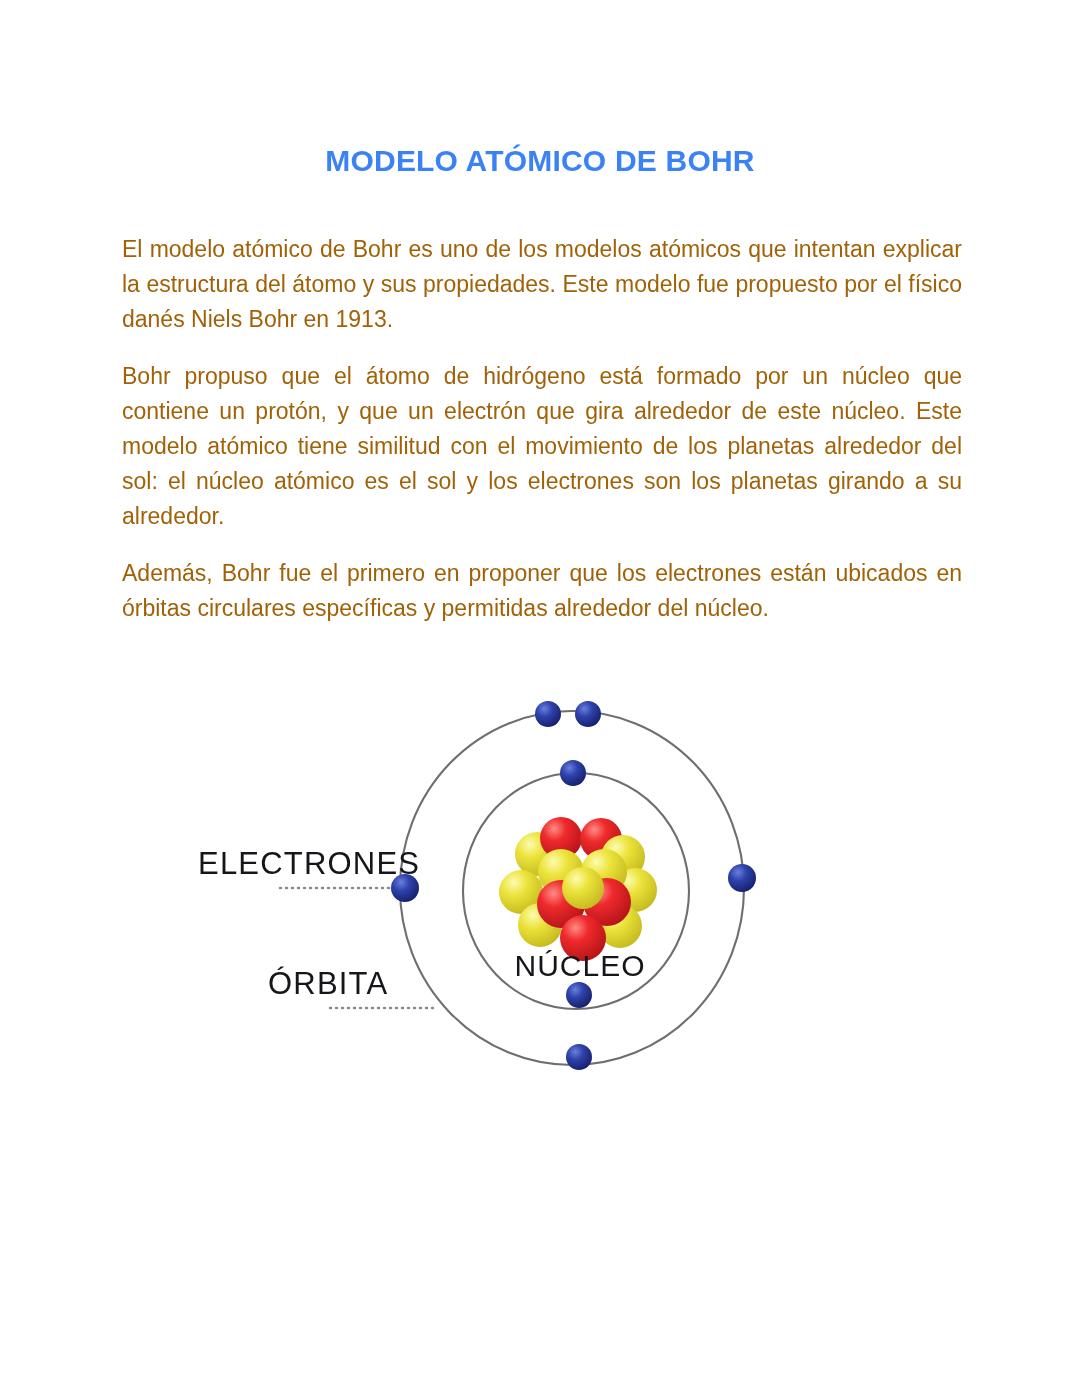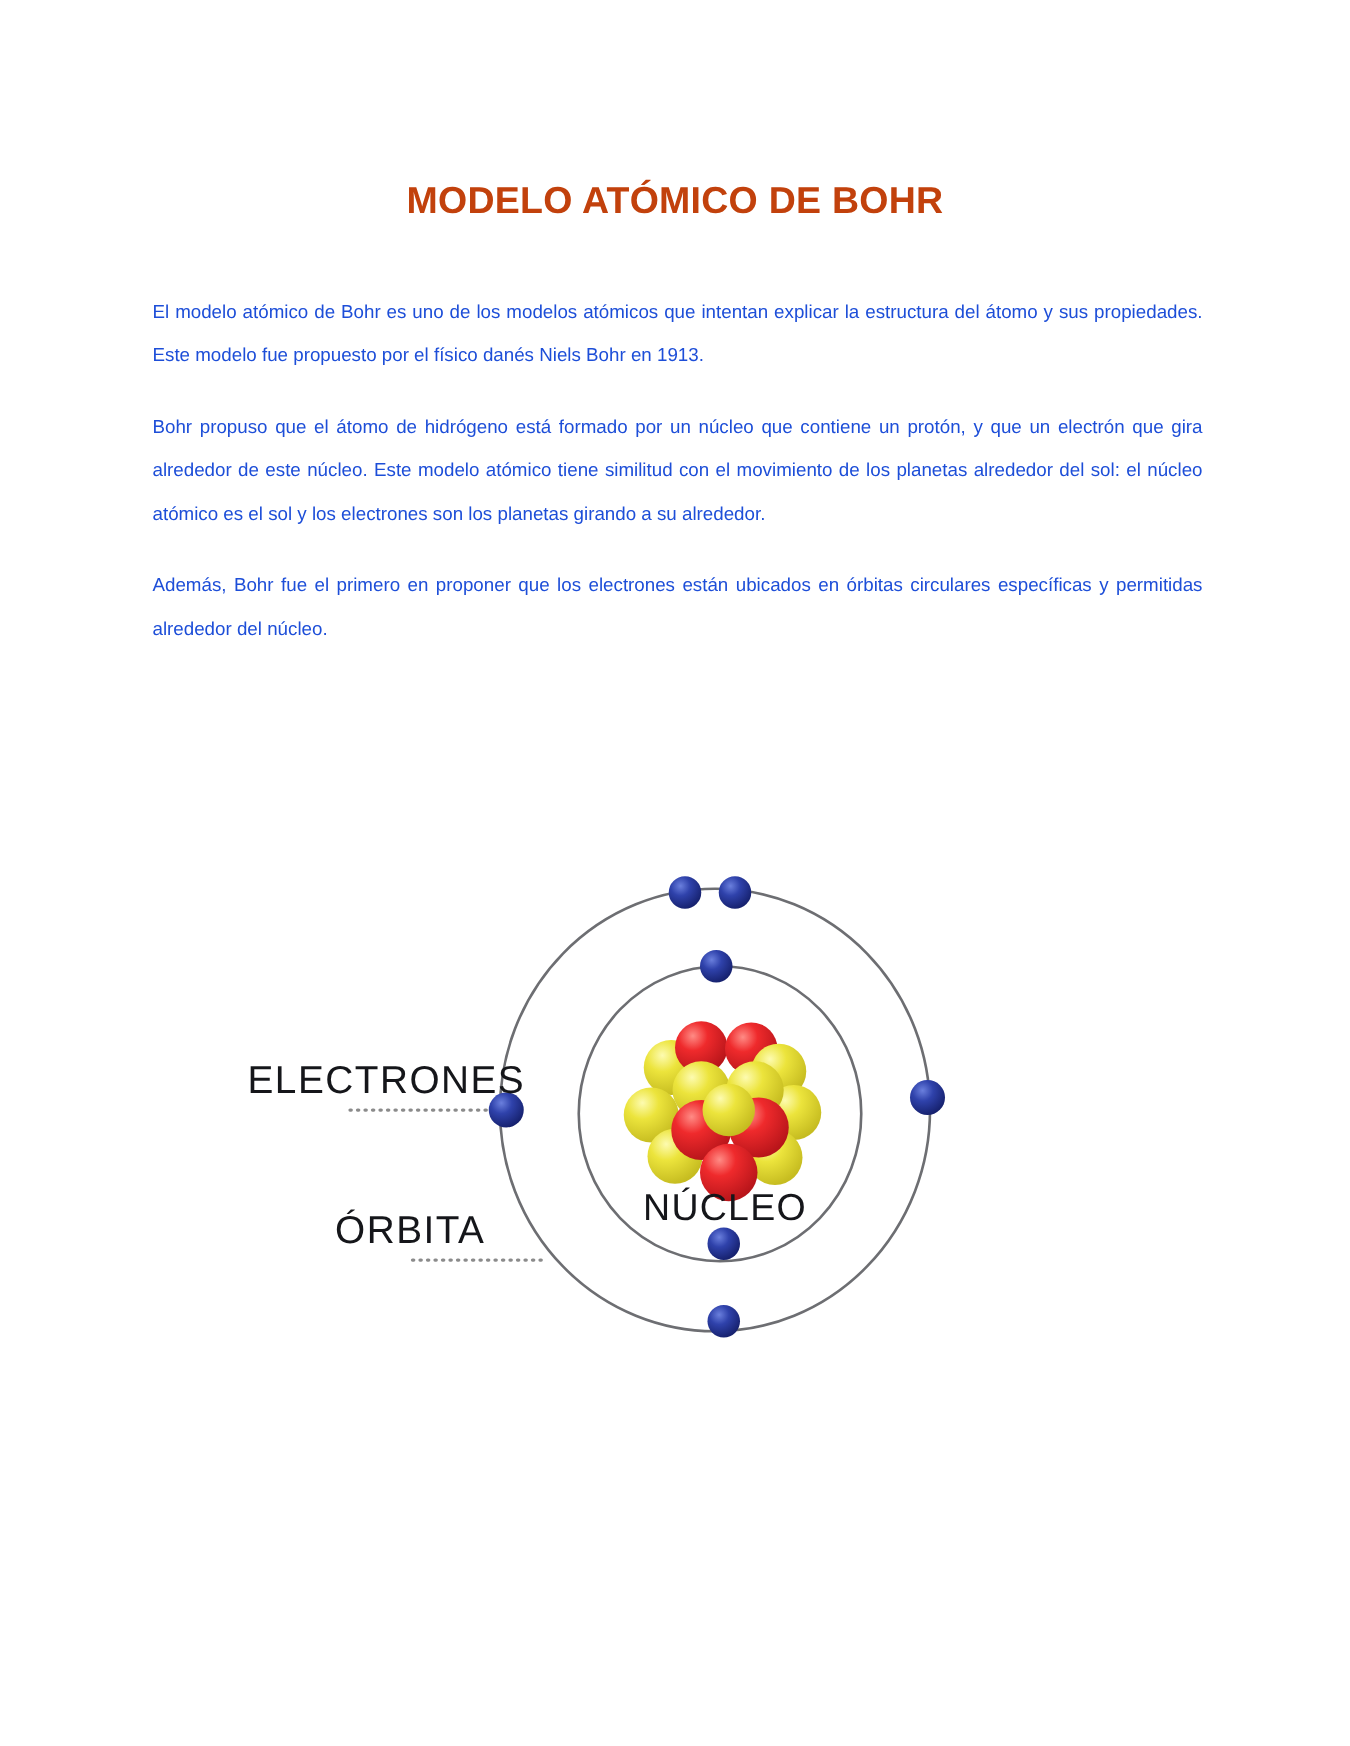--- a/index.html
+++ b/index.html
@@ -24,37 +24,37 @@
   
   .doc-title {
     position: absolute;
     left: 0;
     top: 124px;
     width: 1080px;
     text-align: center;
     font-size: 30px;
     font-weight: bold;
     letter-spacing: 0.2px;
-    color: #c2410c;
+    color: #3b82f6;
   }
 
   
   .body-block {
     position: absolute;
     left: 122px;
     top: 232px;
     width: 840px;
   }
   .para {
     margin: 0 0 22px 0;
-    font-size: 15px;
+    font-size: 23px;
     line-height: 35px;
     text-align: justify;
     text-justify: inter-word;
-    color: #1d4ed8;
+    color: #a16207;
   }
   .para:last-child { margin-bottom: 16px; }
 
   
   .diagram {
     position: absolute;
     left: 180px;
     top: 676px;
     width: 620px;
     height: 420px;

